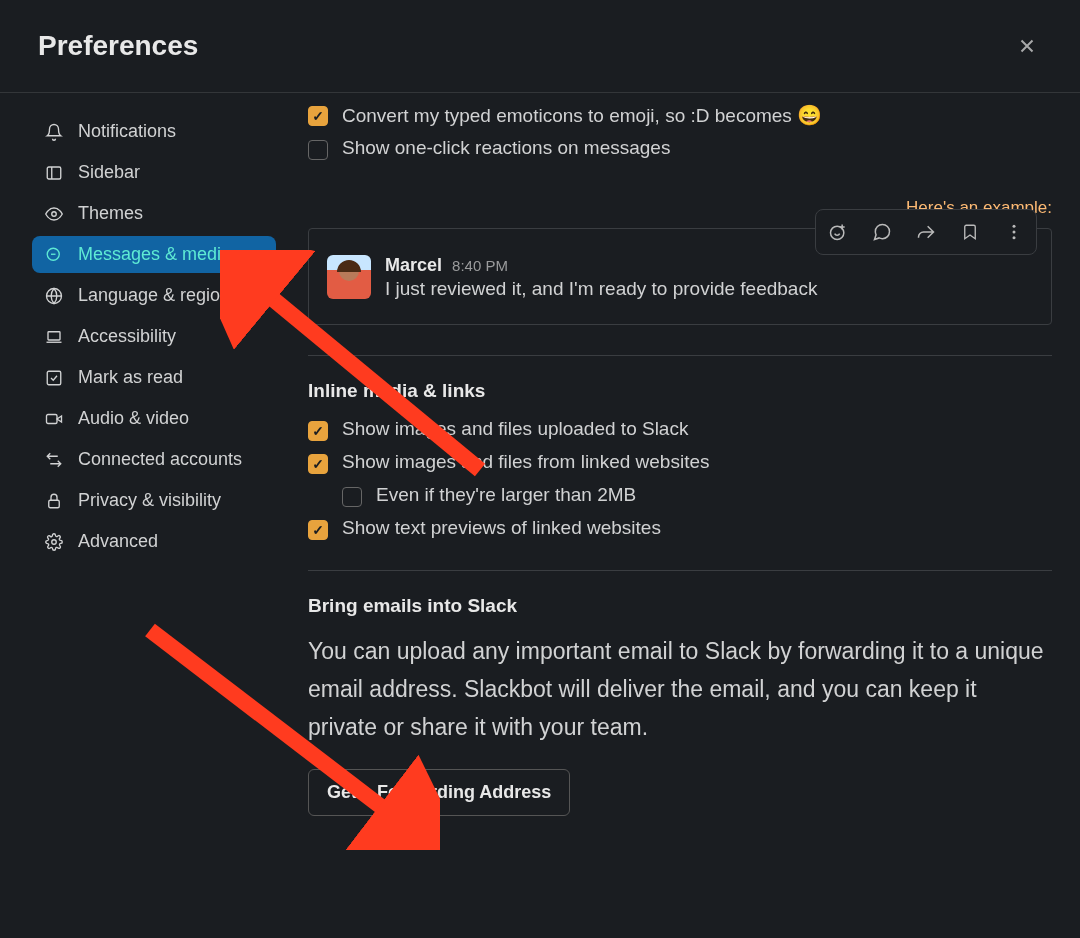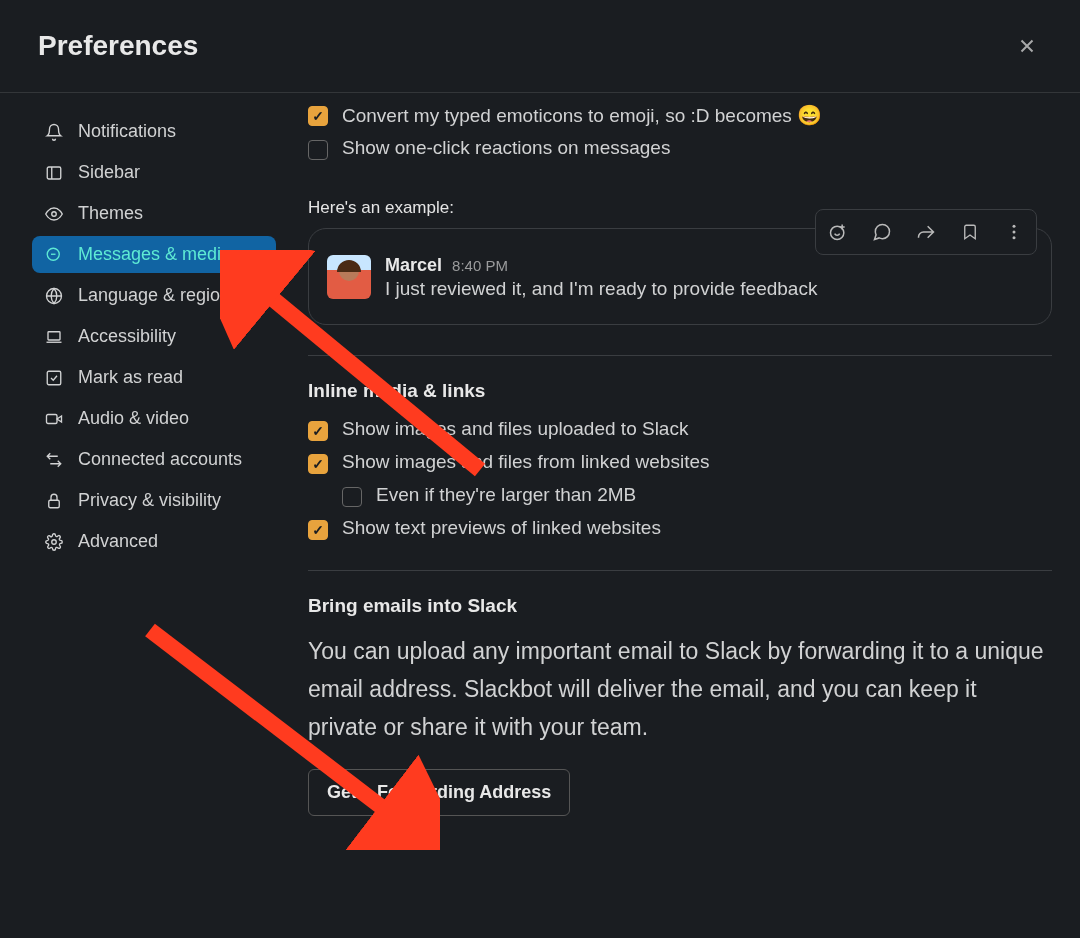--- a/index.html
+++ b/index.html
@@ -87,28 +87,29 @@
       background: #e8a33d;
       border-color: #e8a33d;
     }
     .chk.checked::after {
       content: "✓";
       color: #1a1d21;
       font-size: 14px;
       font-weight: bold;
     }
     .example-label {
-      color: #e5e5e5;
+      color: #fdba74;
       font-size: 17px;
       margin-top: 38px;
       margin-bottom: 10px;
+      text-align: right;
     }
     .msg-card {
       border: 1px solid #3a3d41;
-      border-radius: 18px;
+      border-radius: 4px;
       padding: 16px 18px 24px 18px;
       margin-bottom: 20px;
       position: relative;
     }
     .msg-actions {
       position: absolute;
       top: -20px;
       right: 14px;
       background: #1a1d21;
       border: 1px solid #3a3d41;

